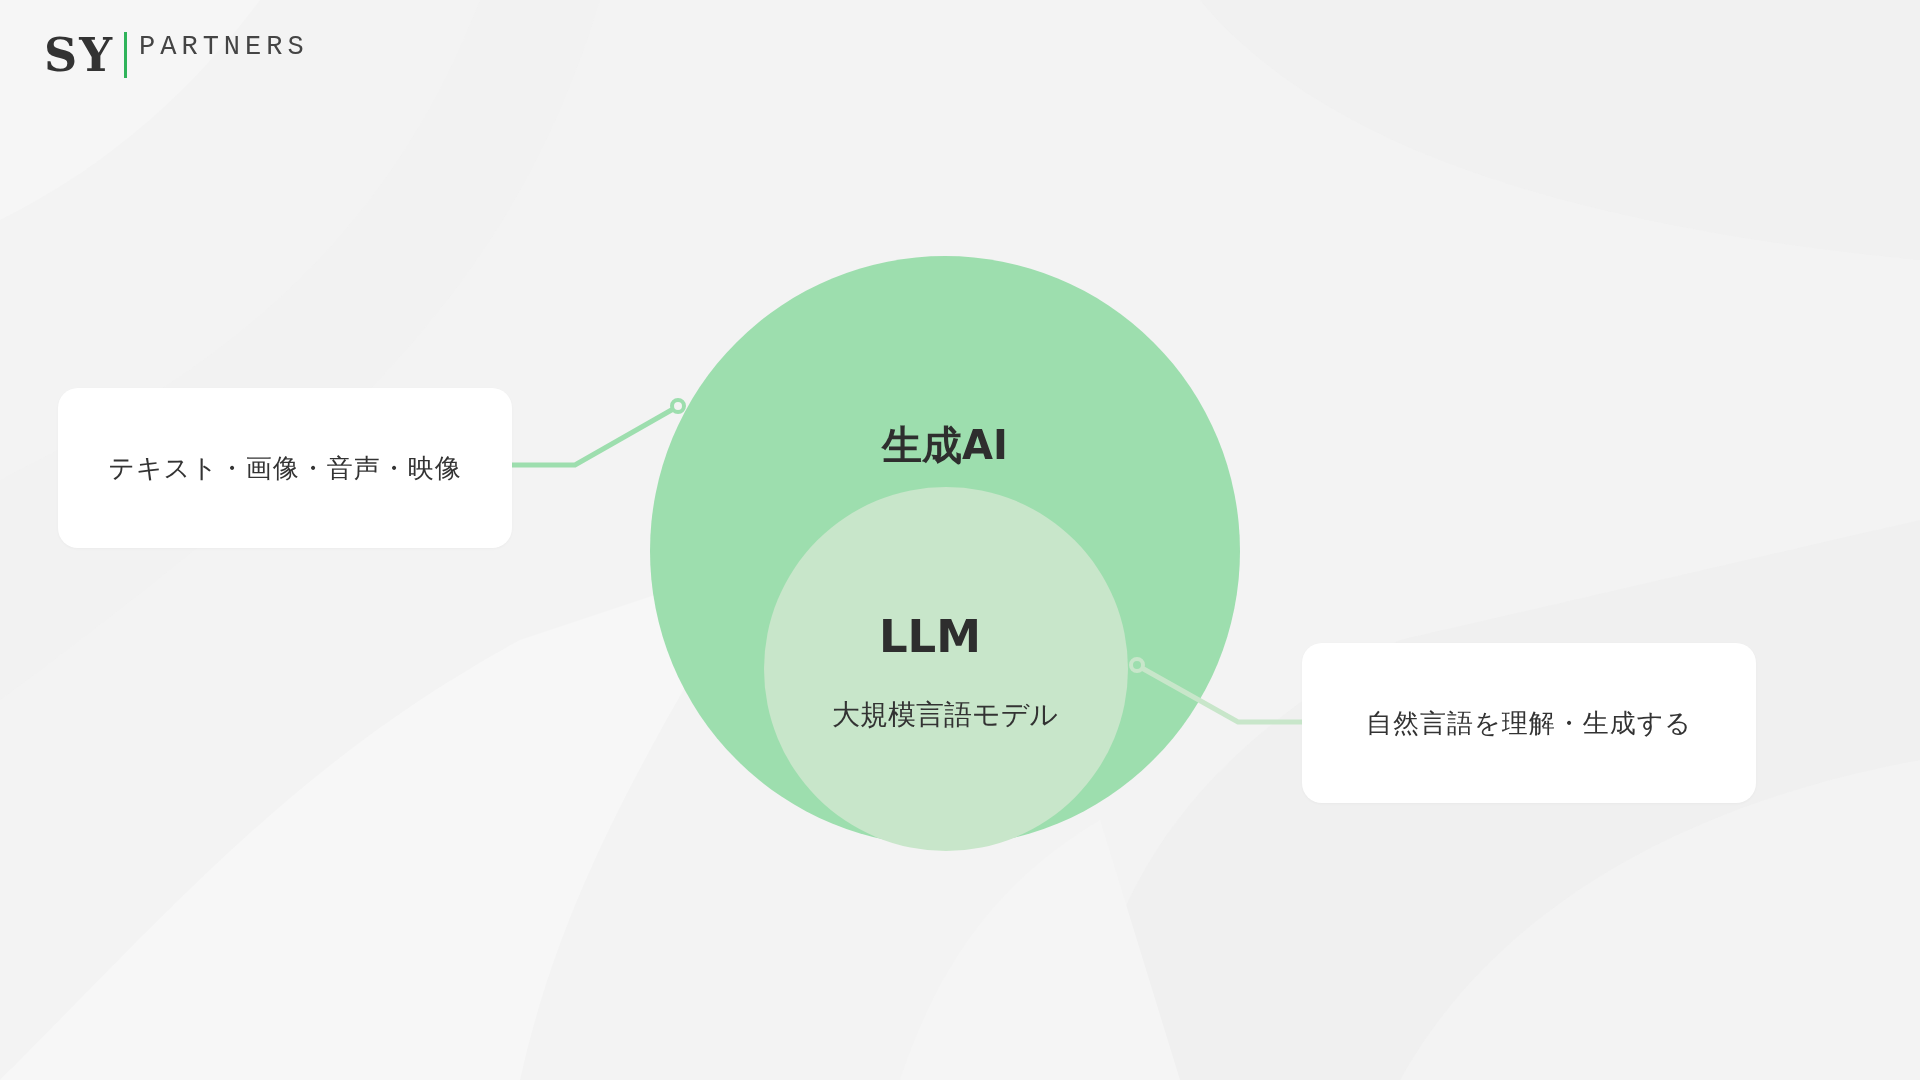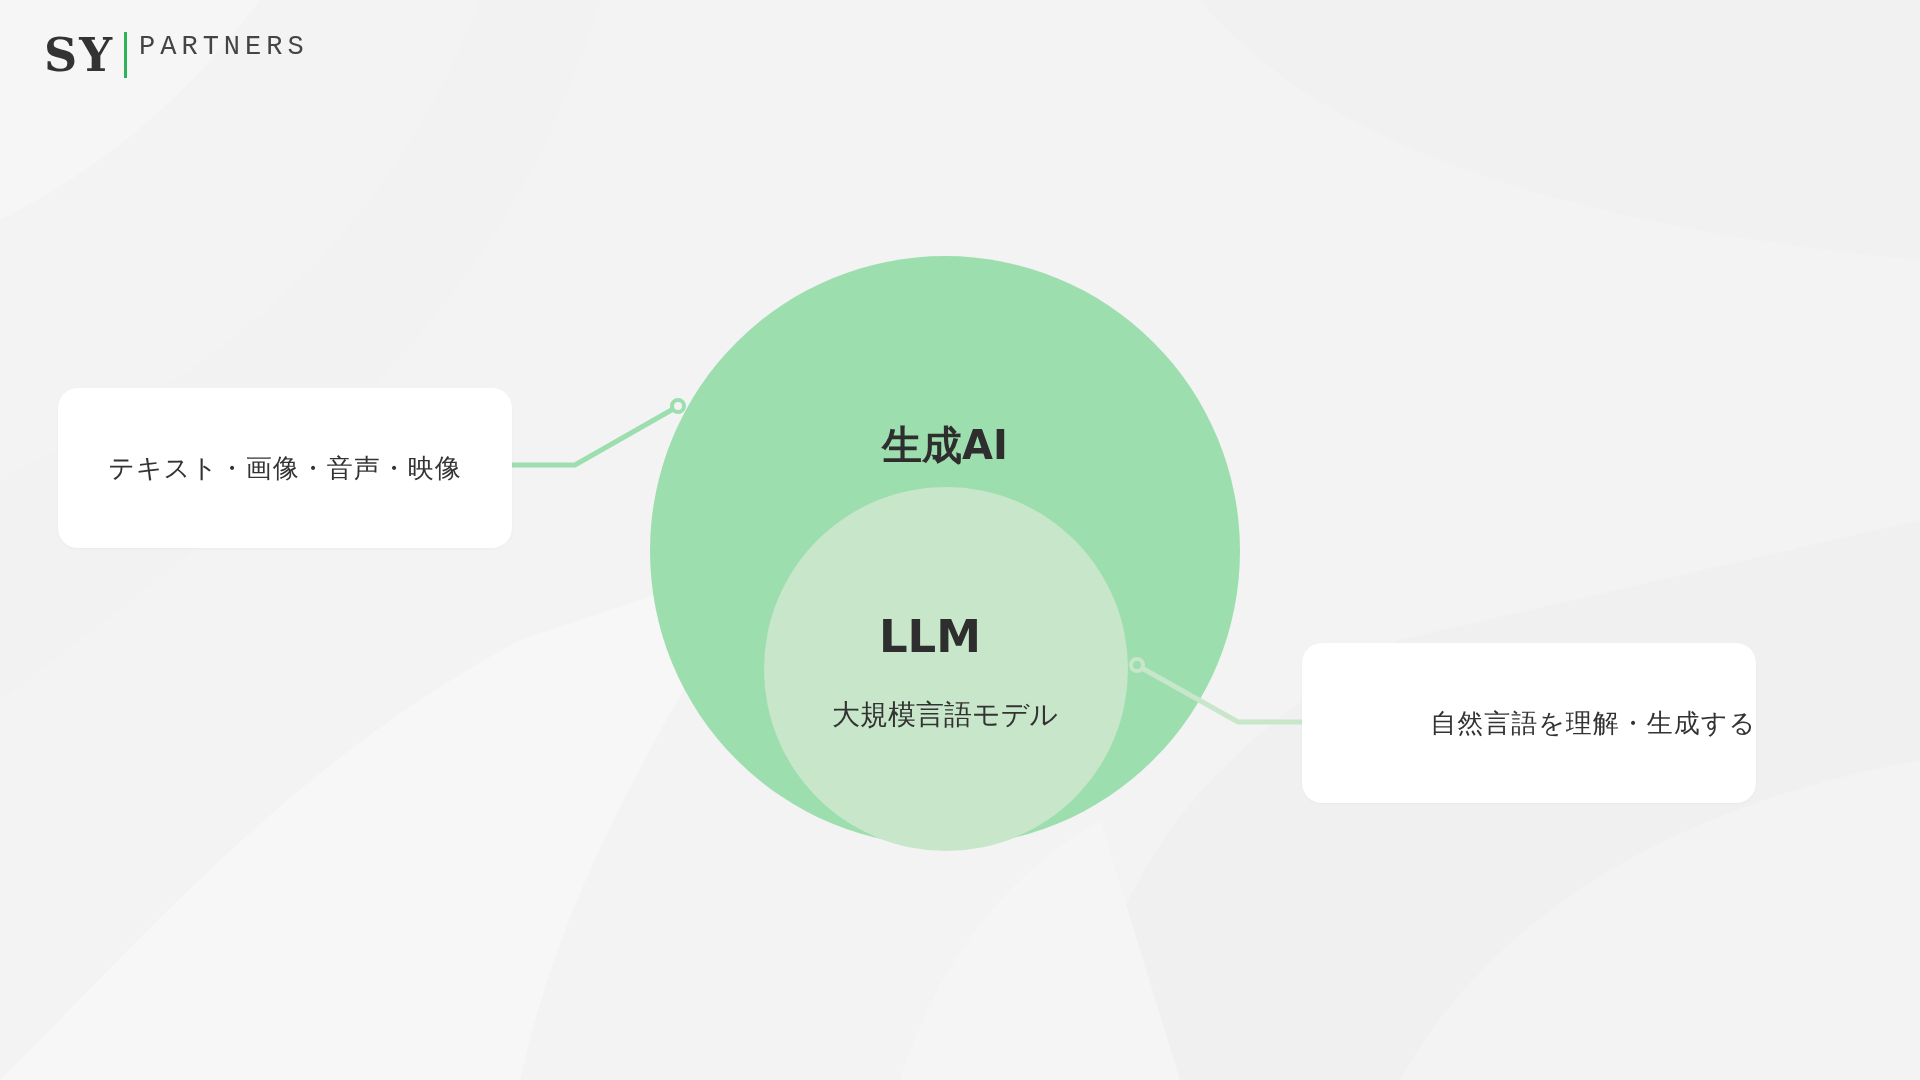--- a/index.html
+++ b/index.html
@@ -14,25 +14,25 @@
     .logo-sy { font-family: "DejaVu Serif", "Liberation Serif", serif; font-weight: bold; font-size: 46px; color: #333; letter-spacing: 2px; line-height: 1; }
     .logo-bar { width: 3px; height: 46px; background: #2fb35a; margin: 0 12px 0 10px; }
     .logo-partners { font-family: Liberation Mono, monospace; font-size: 27px; letter-spacing: 5px; color: #444; font-weight: normal; }
     svg.diagram { position: absolute; left: 0; top: 0; }
     .label { position: absolute; text-align: center; color: #2e2e2e; }
     .genai-label { left: 845px; top: 378px; width: 200px; font-size: 40px; font-weight: bold; margin-top: 40px; }
     .llm-label { left: 830px; top: 610px; width: 200px; font-size: 45px; font-weight: bold; }
     .llm-sub { left: 800px; top: 696px; width: 290px; font-size: 28px; color: #333; }
     .card {
       position: absolute; background: #ffffff; border-radius: 20px;
-      display: flex; align-items: center; justify-content: center; flex-direction: row;
+      display: flex; align-items: center; justify-content: center; flex-direction: column;
       box-shadow: 0 1px 3px rgba(0,0,0,0.03);
     }
     .card-left { left: 58px; top: 388px; width: 454px; height: 160px; }
-    .card-right { left: 1302px; top: 643px; width: 454px; height: 160px; justify-content: flex-end; }
+    .card-right { left: 1302px; top: 643px; width: 454px; height: 160px; }
     .card-line { font-size: 26px; line-height: 44px; color: #333; white-space: nowrap; letter-spacing: 1px; }
   </style>
 </head>
 <body>
 
 <svg class="bg" width="1920" height="1080" viewBox="0 0 1920 1080">
   <path d="M0 0 H260 C200 80 120 160 0 220 Z" fill="#f6f6f6"></path>
   <path d="M0 480 C200 380 380 260 480 0 H600 C520 260 380 420 0 700 Z" fill="#f1f1f1" opacity="0.8"></path>
   <path d="M0 1080 C180 900 300 760 520 640 L760 560 C640 760 560 900 520 1080 Z" fill="#f7f7f7"></path>
   <path d="M1080 1080 C1100 900 1180 760 1400 640 L1920 520 V760 C1700 800 1500 900 1400 1080 Z" fill="#efefef" opacity="0.8"></path>

